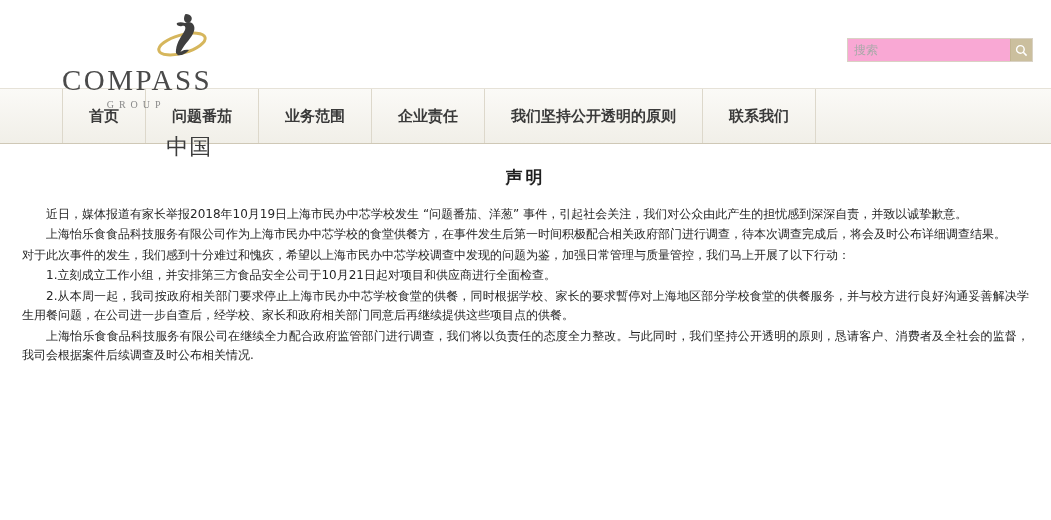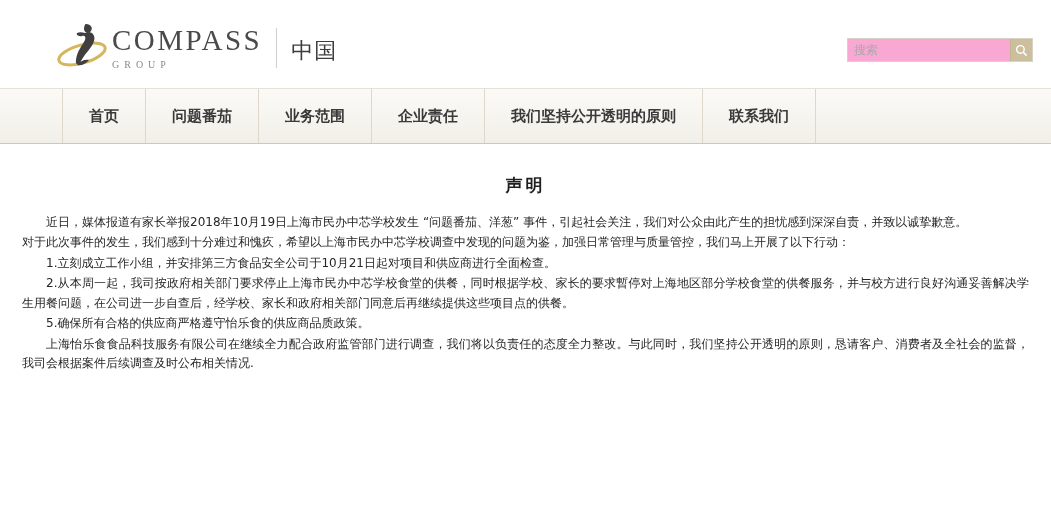--- a/index.html
+++ b/index.html
@@ -14,25 +14,26 @@
   }
 
   
   .header {
     position: relative;
     height: 88px;
     background: #ffffff;
   }
   .logo-wrap {
     position: absolute;
-    left: 56px;
+    left: 62px;
     top: 8px;
     display: flex;
     align-items: flex-end;
     height: 68px;
+    flex-direction: column;
   }
   .logo-mark {
     position: relative;
     width: 54px;
     height: 58px;
     margin-right: 2px;
   }
   .logo-mark svg { display: block; }
   .logo-text {
     display: flex;
@@ -44,21 +45,21 @@
     font-size: 29px;
     letter-spacing: 2.5px;
     color: #4a4a4a;
     line-height: 1;
   }
   .logo-group {
     font-family: "Liberation Serif", serif;
     font-size: 10px;
     letter-spacing: 5px;
     color: #8a8a8a;
-    text-align: left;
+    text-align: center;
     margin-top: 4px;
     padding-right: 2px;
   }
   .logo-divider {
     width: 1px;
     height: 40px;
     background: #cfcfcf;
     margin: 0 14px 8px 14px;
   }
   .logo-cn {
@@ -125,21 +126,21 @@
     color: #3a3a3a;
     font-family: "DejaVu Sans", sans-serif;
     border-right: 1px solid #ddd8cb;
     cursor: pointer;
     white-space: nowrap;
   }
   .nav-item:first-child { border-left: 1px solid #ddd8cb; }
 
   
   .doc {
-    padding: 16px 22px 0 22px;
+    padding: 8px 22px 0 22px;
   }
   .doc-title {
     text-align: center;
     font-size: 17px;
     font-weight: bold;
     color: #1f1f1f;
     font-family: "DejaVu Sans", sans-serif;
     letter-spacing: 3px;
     margin: 14px 0 16px 0;
   }
@@ -206,19 +207,19 @@
     </div>
   <div class="nav-item">
       <span>联系我们</span>
     </div>
 </div>
 
 <div class="doc">
   <div class="doc-title">声明</div>
 
   <p class="para indent">近日，媒体报道有家长举报2018年10月19日上海市民办中芯学校发生 “问题番茄、洋葱” 事件，引起社会关注，我们对公众由此产生的担忧感到深深自责，并致以诚挚歉意。</p>
+  <p class="para indent">上海怡乐食食品科技服务有限公司作为上海市民办中芯学校的食堂供餐方，在事件发生后第一时间积极配合相关政府部门进行调查，待本次调查完成后，将会及时公布详细调查结果。</p>
   <p class="para">对于此次事件的发生，我们感到十分难过和愧疚，希望以上海市民办中芯学校调查中发现的问题为鉴，加强日常管理与质量管控，我们马上开展了以下行动：</p>
   <p class="para indent">1.立刻成立工作小组，并安排第三方食品安全公司于10月21日起对项目和供应商进行全面检查。</p>
   <p class="para indent">2.从本周一起，我司按政府相关部门要求停止上海市民办中芯学校食堂的供餐，同时根据学校、家长的要求暫停对上海地区部分学校食堂的供餐服务，并与校方进行良好沟通妥善解决学生用餐问题，在公司进一步自查后，经学校、家长和政府相关部门同意后再继续提供这些项目点的供餐。</p>
-  <p class="para indent">5.确保所有合格的供应商严格遵守怡乐食的供应商品质政策。</p>
   <p class="para indent">上海怡乐食食品科技服务有限公司在继续全力配合政府监管部门进行调查，我们将以负责任的态度全力整改。与此同时，我们坚持公开透明的原则，恳请客户、消费者及全社会的监督，我司会根据案件后续调查及时公布相关情况.</p>
 
 </div>
 
 </body></html>

